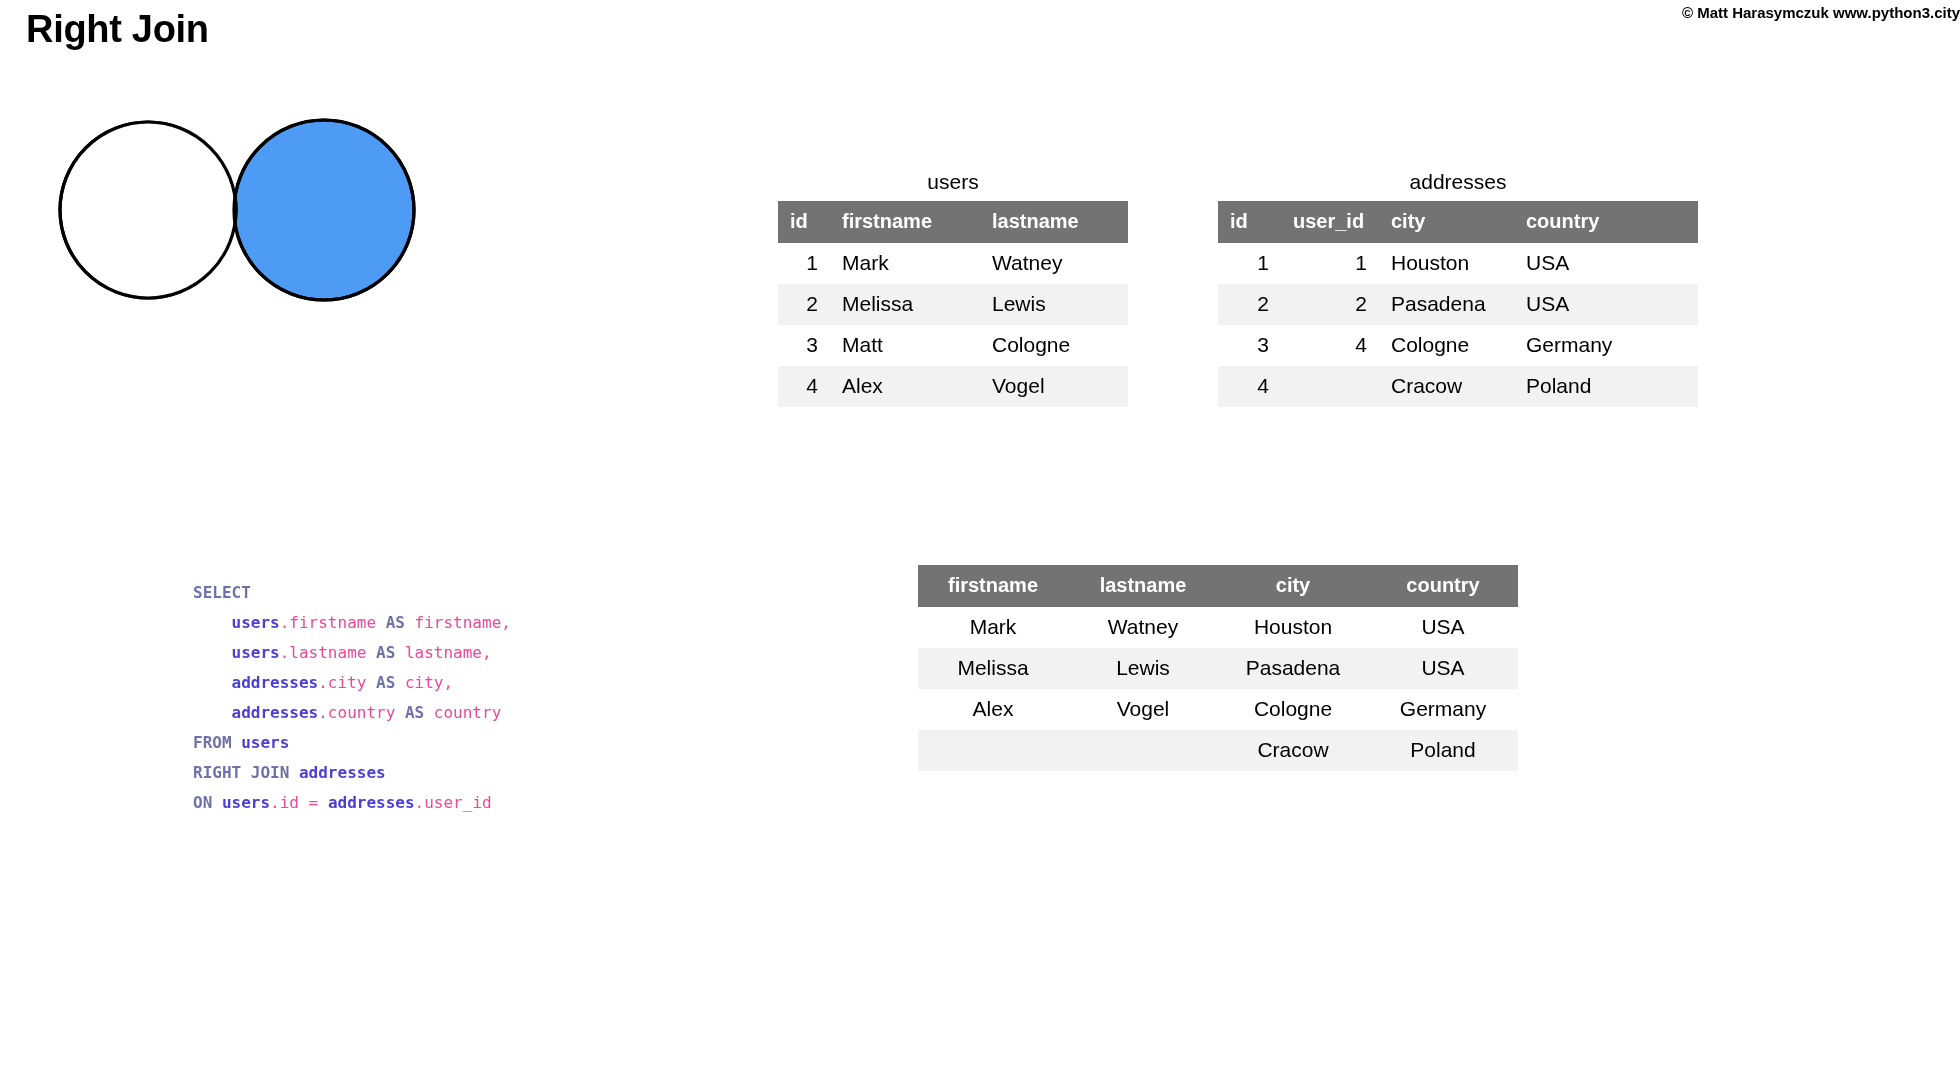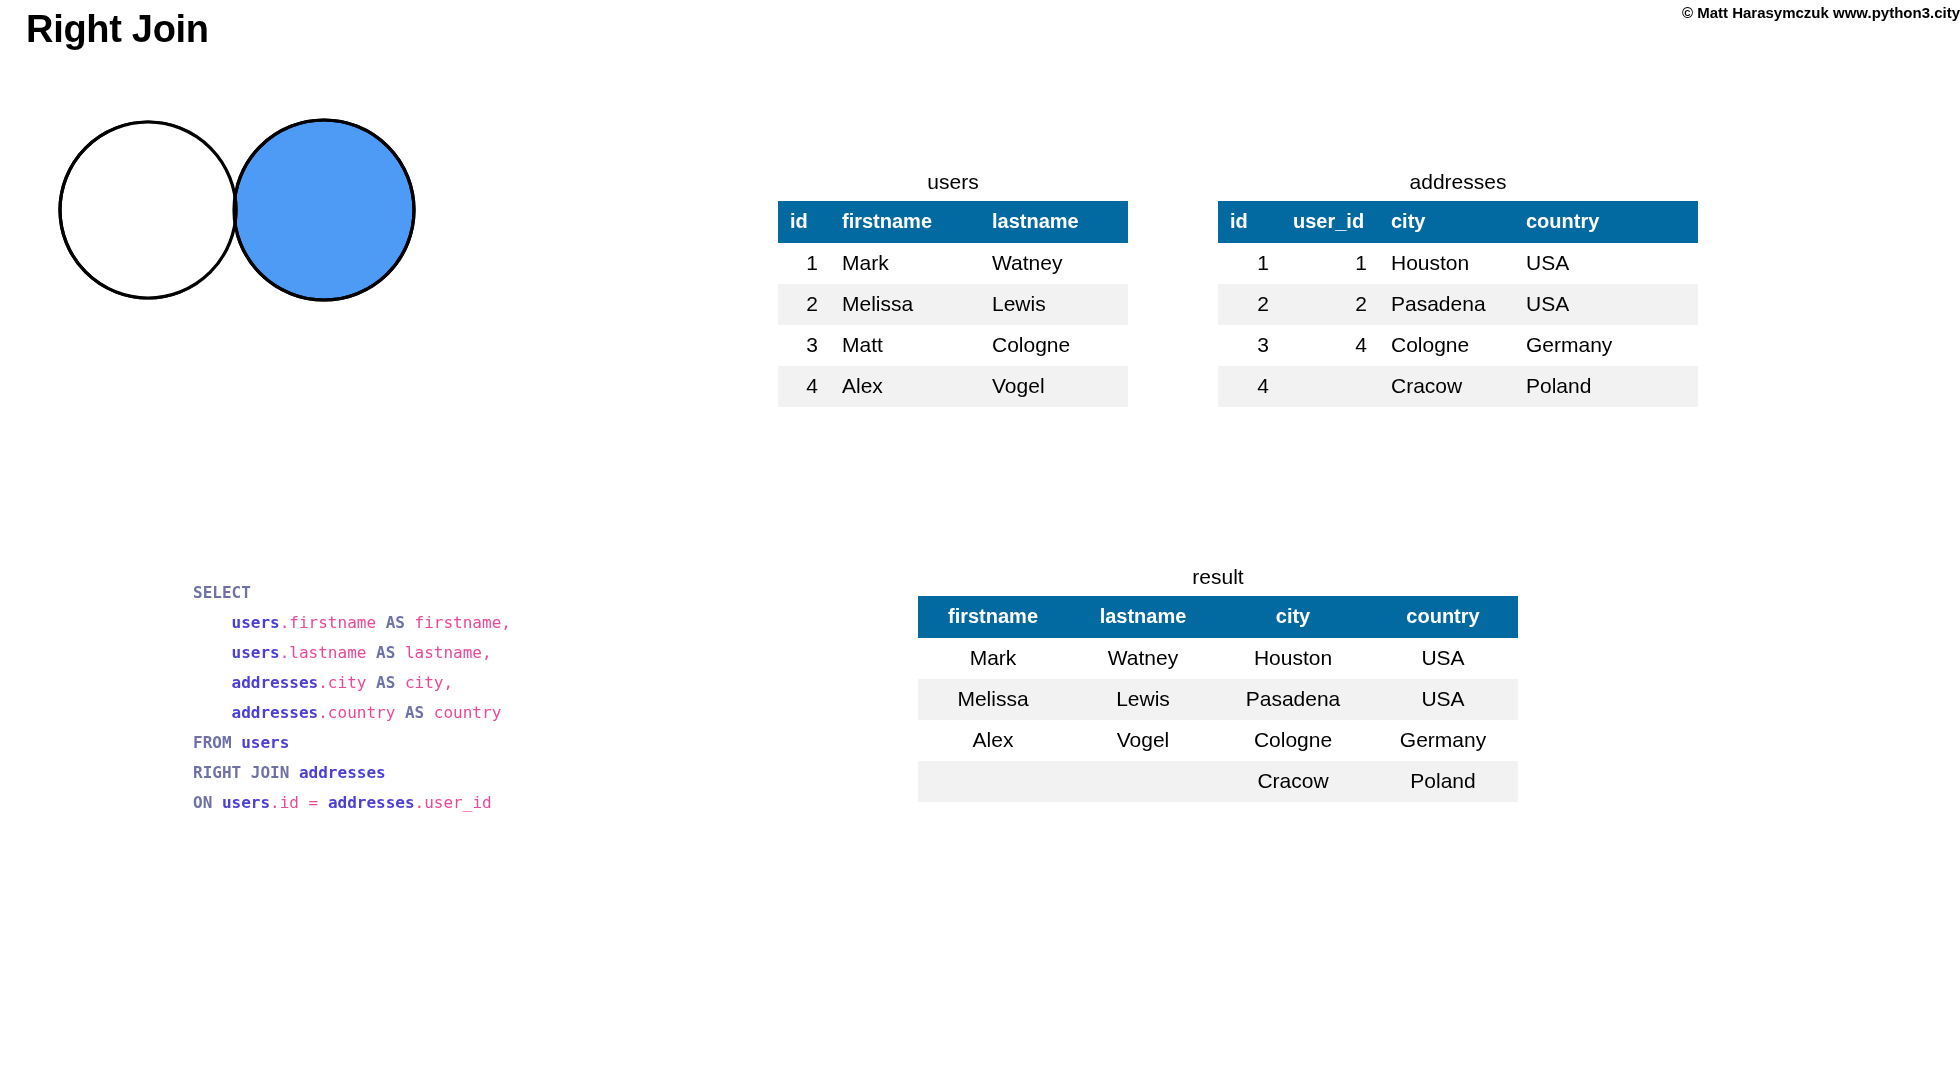--- a/index.html
+++ b/index.html
@@ -52,21 +52,21 @@
     font-size: 21px;
     color: #000000;
     margin-bottom: 8px;
     line-height: 1.1;
   }
   table.data {
     border-collapse: collapse;
     table-layout: fixed;
   }
   table.data th {
-    background: #0369a1;
+    background: #737373;
     color: #ffffff;
     font-size: 20px;
     font-weight: 700;
     text-align: left;
     padding: 9px 12px 10px 12px;
     white-space: nowrap;
   }
   table.data td {
     font-size: 21px;
     color: #000000;
@@ -225,21 +225,20 @@
         <td>Cracow</td>
         <td>Poland</td>
       </tr>
     </tbody>
   </table>
 </div>
 
 <div id="sql-code"><div><span class="kw">SELECT</span></div><div><span>    </span><span class="tbl">users</span><span class="col">.firstname </span><span class="kw">AS</span><span class="col"> firstname,</span></div><div><span>    </span><span class="tbl">users</span><span class="col">.lastname </span><span class="kw">AS</span><span class="col"> lastname,</span></div><div><span>    </span><span class="tbl">addresses</span><span class="col">.city </span><span class="kw">AS</span><span class="col"> city,</span></div><div><span>    </span><span class="tbl">addresses</span><span class="col">.country </span><span class="kw">AS</span><span class="col"> country</span></div><div><span class="kw">FROM </span><span class="tbl">users</span></div><div><span class="kw">RIGHT JOIN </span><span class="tbl">addresses</span></div><div><span class="kw">ON </span><span class="tbl">users</span><span class="col">.id </span><span class="col">= </span><span class="tbl">addresses</span><span class="col">.user_id</span></div></div>
 
 <div class="table-block" id="table-result" style="left:918px; top:565px;">
-  <div class="table-caption">result</div>
   <table class="data">
     <colgroup>
         <col class="c-r">
         <col class="c-r">
         <col class="c-r">
         <col class="c-r">
       </colgroup>
     <thead>
       <tr>
         <th>firstname</th>

